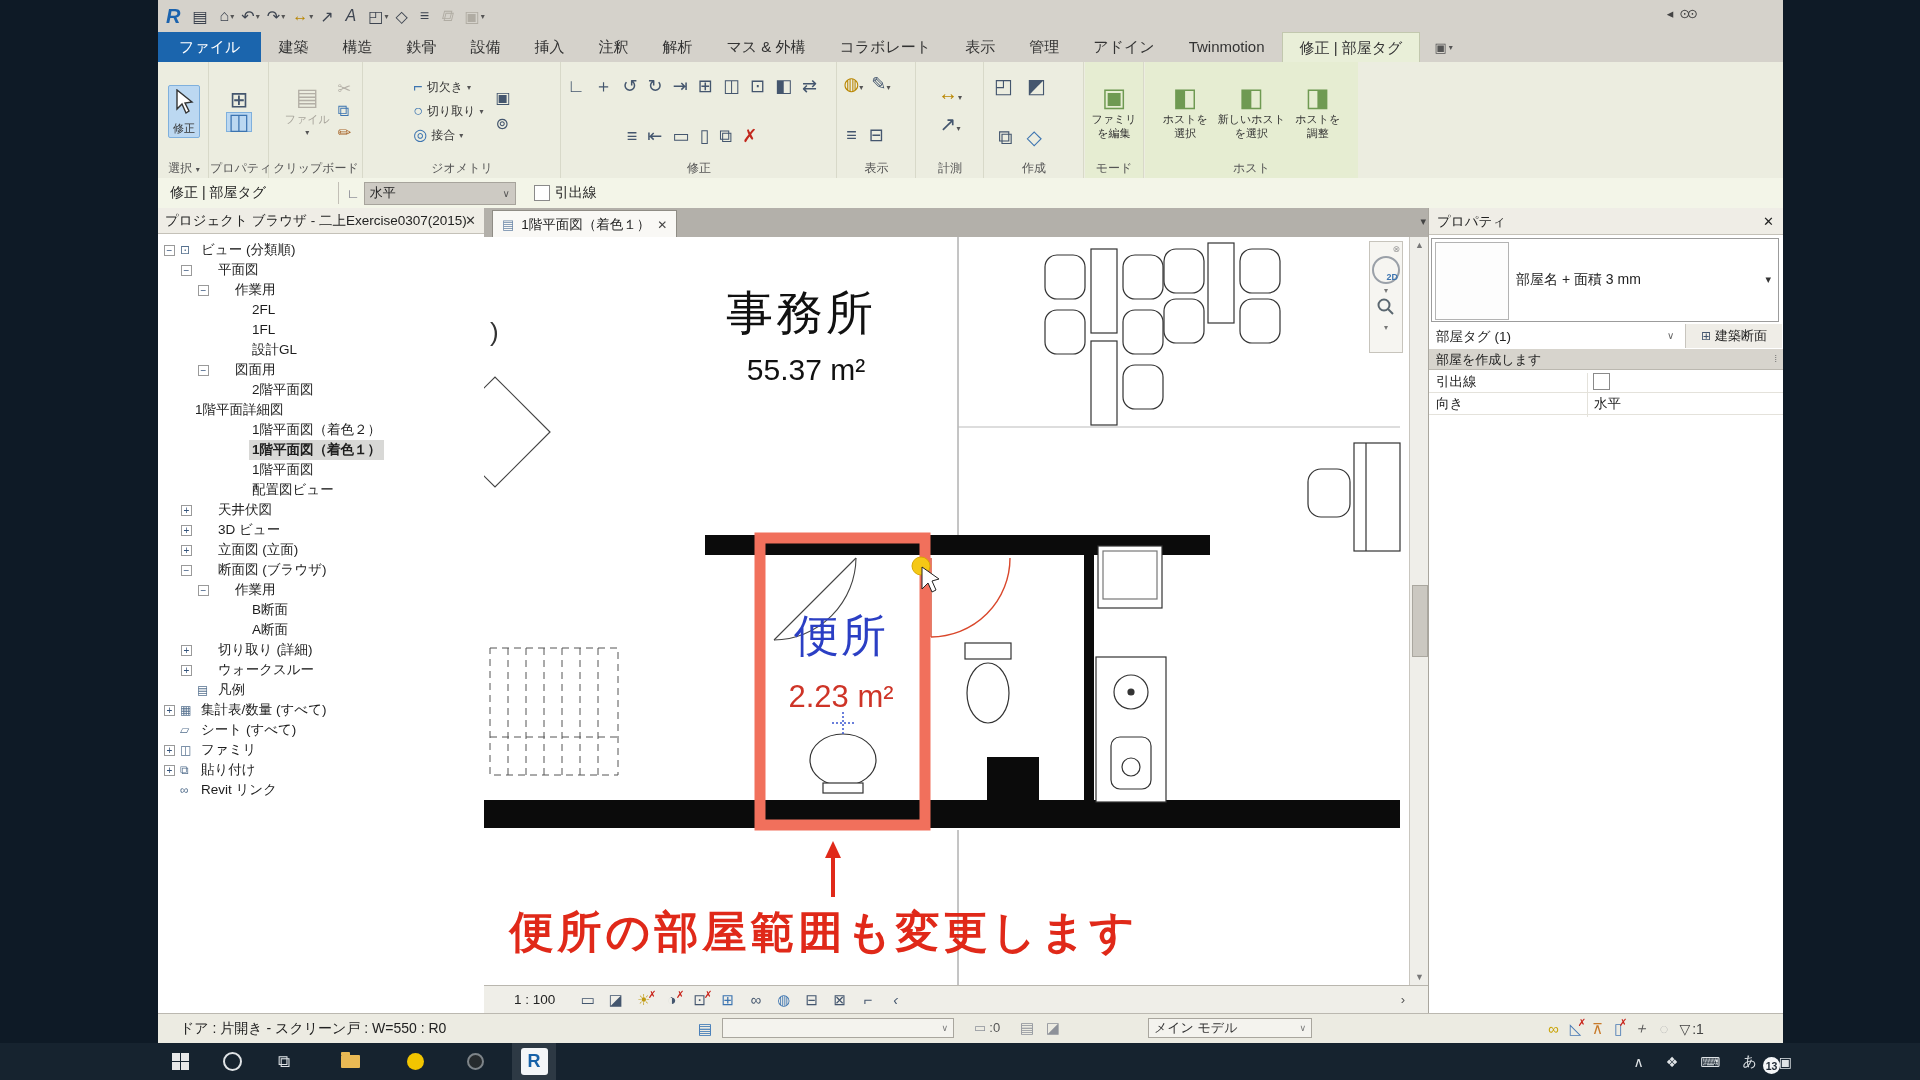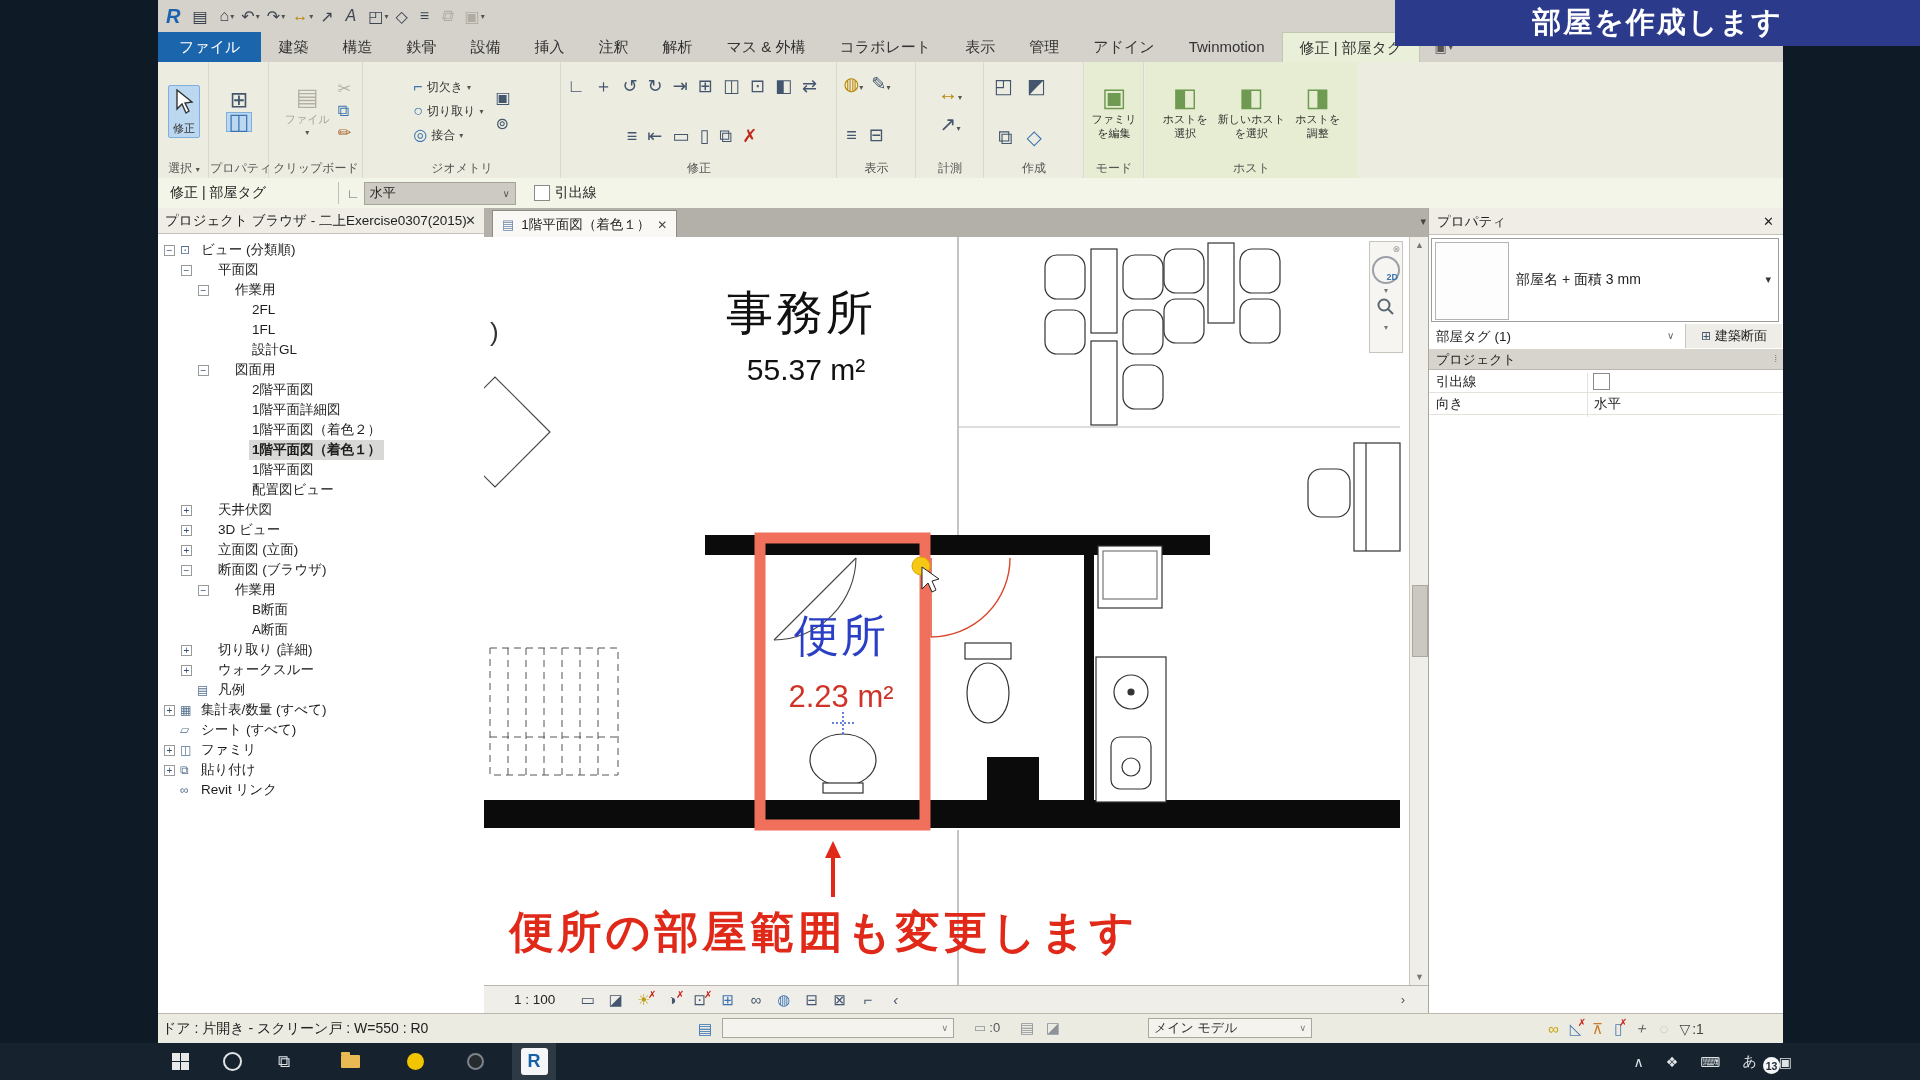--- a/index.html
+++ b/index.html
@@ -122,21 +122,21 @@
   .prow{position:absolute;left:0;width:100%;height:22px;border-bottom:1px solid #e4e2db;font-size:13.5px;color:#222;}
   .prow .pl{position:absolute;left:7px;top:3px;}
   .prow .pv{position:absolute;left:158px;top:3px;right:16px;border-left:1px solid #e4e2db;padding-left:6px;height:22px;box-sizing:border-box;}
   .prow .pcb{position:absolute;left:164px;top:3px;width:15px;height:15px;border:1px solid #8a8a8a;background:#fff;}
   #props-bottom{position:absolute;left:0;bottom:0;width:100%;height:36px;border-top:1px solid #c8c5be;background:#fbfaf7;}
   #props-help{position:absolute;left:8px;top:10px;font-size:13px;color:#333;}
   #apply-btn{position:absolute;right:6px;top:6px;width:100px;height:23px;background:#e8e6df;border:1px solid #b4b1a9;
              font-size:13px;color:#777;display:flex;align-items:center;justify-content:center;}
   
   #statusbar{position:absolute;left:0;top:1013px;width:100%;height:30px;background:#ecebe2;border-top:1px solid #bbb8b0;font-size:14px;color:#222;}
-  #sb-msg{position:absolute;left:4px;top:6px;}
+  #sb-msg{position:absolute;left:22px;top:6px;}
   #sb-ws{position:absolute;left:540px;top:6px;color:#2f6fb3;font-size:15px;}
   .sb-field{position:absolute;top:4px;height:20px;background:#f4f3ee;border:1px solid #a9a69e;box-sizing:border-box;
             font-size:13px;display:flex;align-items:center;padding:0 5px;color:#333;}
   .sb-field .chev{margin-left:auto;font-size:9px;color:#777;}
   #sb-edit{position:absolute;left:816px;top:6px;color:#555;font-size:13px;display:flex;gap:3px;align-items:center;}
   #sb-i1{position:absolute;left:862px;top:5px;color:#8d9199;font-size:15px;}
   #sb-i2{position:absolute;left:888px;top:5px;color:#8d9199;font-size:15px;}
   #sb-right{position:absolute;left:1390px;top:5px;display:flex;gap:11px;align-items:center;}
   .sic{position:relative;font-size:15px;}
   .sic b{position:absolute;right:-5px;top:-3px;color:#c9231a;font-size:10px;}
@@ -503,21 +503,21 @@
             <span class="tico" style="visibility: hidden;"></span>
             <span class="tl">図面用</span>
           </div>
 
           <div class="trow" style="padding-left: 57px;">
             <span class="tw" style="visibility: hidden;"></span>
             <span class="tico" style="visibility: hidden;"></span>
             <span class="tl">2階平面図</span>
           </div>
 
-          <div class="trow" style="padding-left: 57px;">
+          <div class="trow" style="">
             <span class="tw" style="visibility: hidden;"></span>
             <span class="tico" style="visibility: hidden;"></span>
             <span class="tl">1階平面詳細図</span>
           </div>
 
           <div class="trow" style="padding-left: 57px;">
             <span class="tw" style="visibility: hidden;"></span>
             <span class="tico" style="visibility: hidden;"></span>
             <span class="tl">1階平面図（着色２）</span>
           </div>
@@ -824,21 +824,21 @@
       </div>
       <div id="elemrow">
         <span class="ef">部屋タグ (1)</span>
         <span class="chev">∨</span>
         <div id="edit-type">
           <span class="ei">⊞</span>
           <span>建築断面</span>
         </div>
       </div>
       <div id="sec-g">
-        <span>プロジェクト</span>
+        <span>部屋を作成します</span>
         <span class="mini">⁞</span>
       </div>
       <div class="prow" style="top:162px;">
         <span class="pl">引出線</span>
         <span class="pv"></span>
         <span class="pcb"></span>
       </div>
       <div class="prow" style="top:184px;">
         <span class="pl">向き</span>
         <span class="pv">水平</span>
@@ -888,23 +888,20 @@
           </span>
 
         <span id="sb-filter">
           <i>▽</i>
             <span>:1</span>
         </span>
       </div>
     </div>
   </div>
 
-  <div id="banner">
-    <span>部屋を作成します</span>
-  </div>
 
   <div id="taskbar">
     <div class="tb-i" id="tb-start">
       <span class="winlogo">
           <i></i>
           <i></i>
           <i></i>
           <i></i>
         </span>
     </div>

